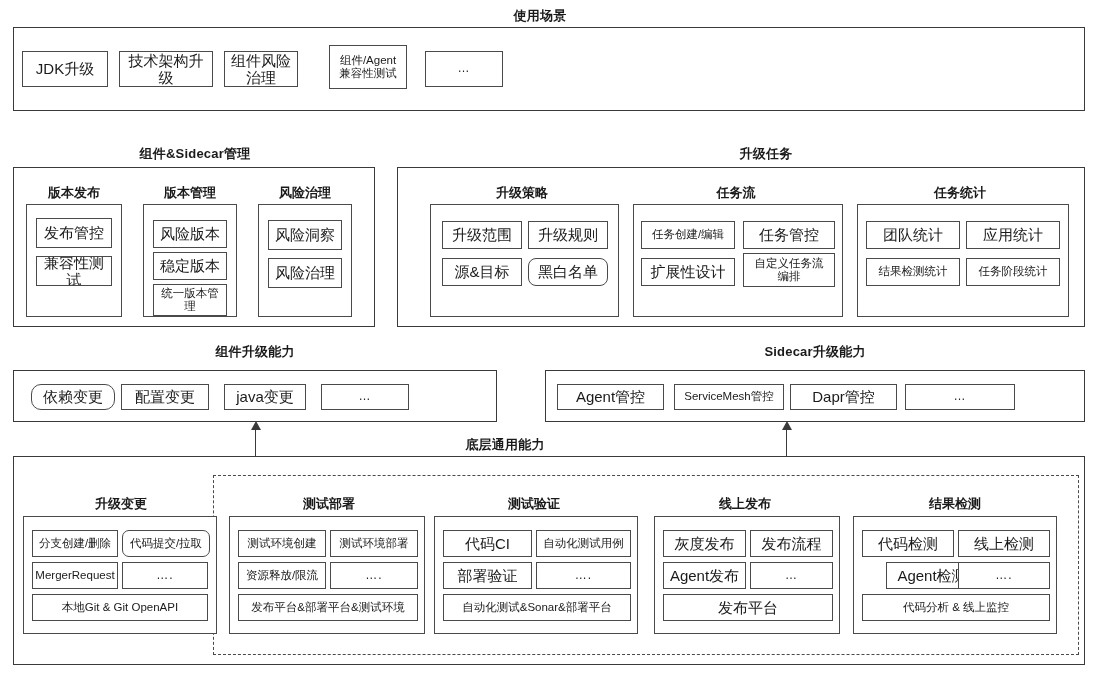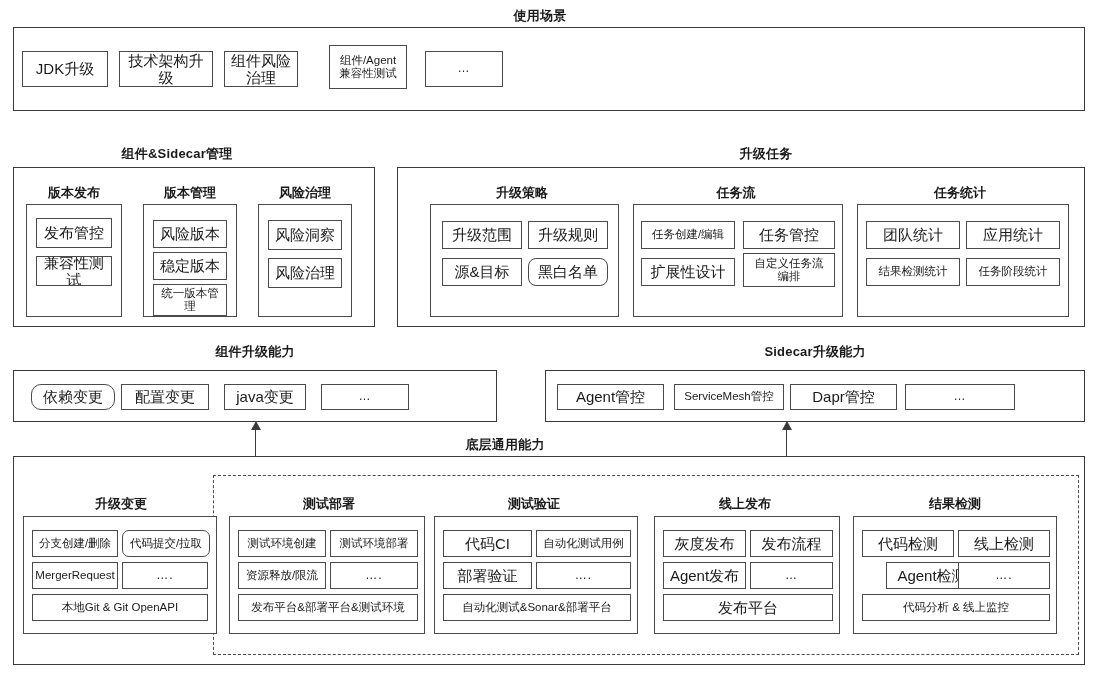--- a/index.html
+++ b/index.html
@@ -99,21 +99,21 @@
 
 <div class="panel" style="left:13px; top:27px; width:1072px; height:84px;">
 </div>
 <div class="cell" style="left:22px; top:51px; width:86px; height:36px;">JDK升级</div>
 <div class="cell" style="left:119px; top:51px; width:94px; height:36px;">技术架构升级</div>
 <div class="cell" style="left:224px; top:51px; width:74px; height:36px;">组件风险治理</div>
 <div class="cell small" style="left:329px; top:45px; width:78px; height:44px;">组件/Agent
 兼容性测试</div>
 <div class="cell dots" style="left:425px; top:51px; width:78px; height:36px;">…</div>
 
-<div class="section-title" style="left:177px; top:145px;text-align:right;">组件&amp;Sidecar管理</div>
+<div class="section-title" style="left:195px; top:145px;text-align:right;">组件&amp;Sidecar管理</div>
 
 <div class="panel" style="left:13px; top:167px; width:362px; height:160px;">
 </div>
 
 <div class="group-title" style="left:74px; top:184px;">版本发布</div>
 <div class="group-box" style="left:26px; top:204px; width:96px; height:113px;"></div>
 <div class="cell" style="left:36px; top:218px; width:76px; height:30px;">发布管控</div>
 <div class="cell" style="left:36px; top:256px; width:76px; height:30px;">兼容性测试</div>
 
 <div class="group-title" style="left:190px; top:184px;">版本管理</div>

